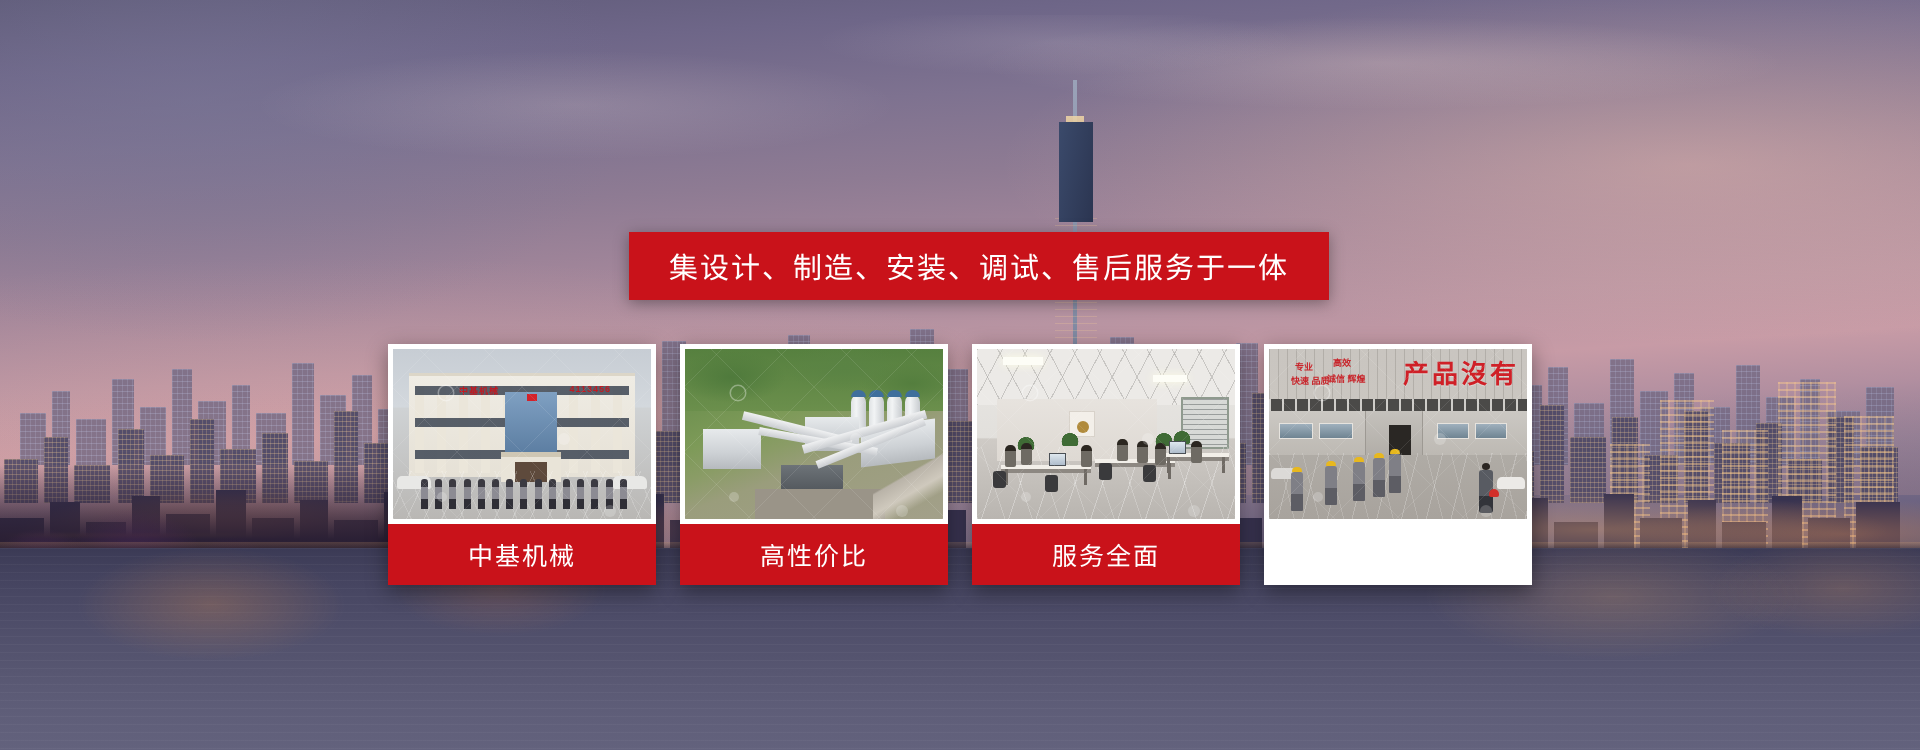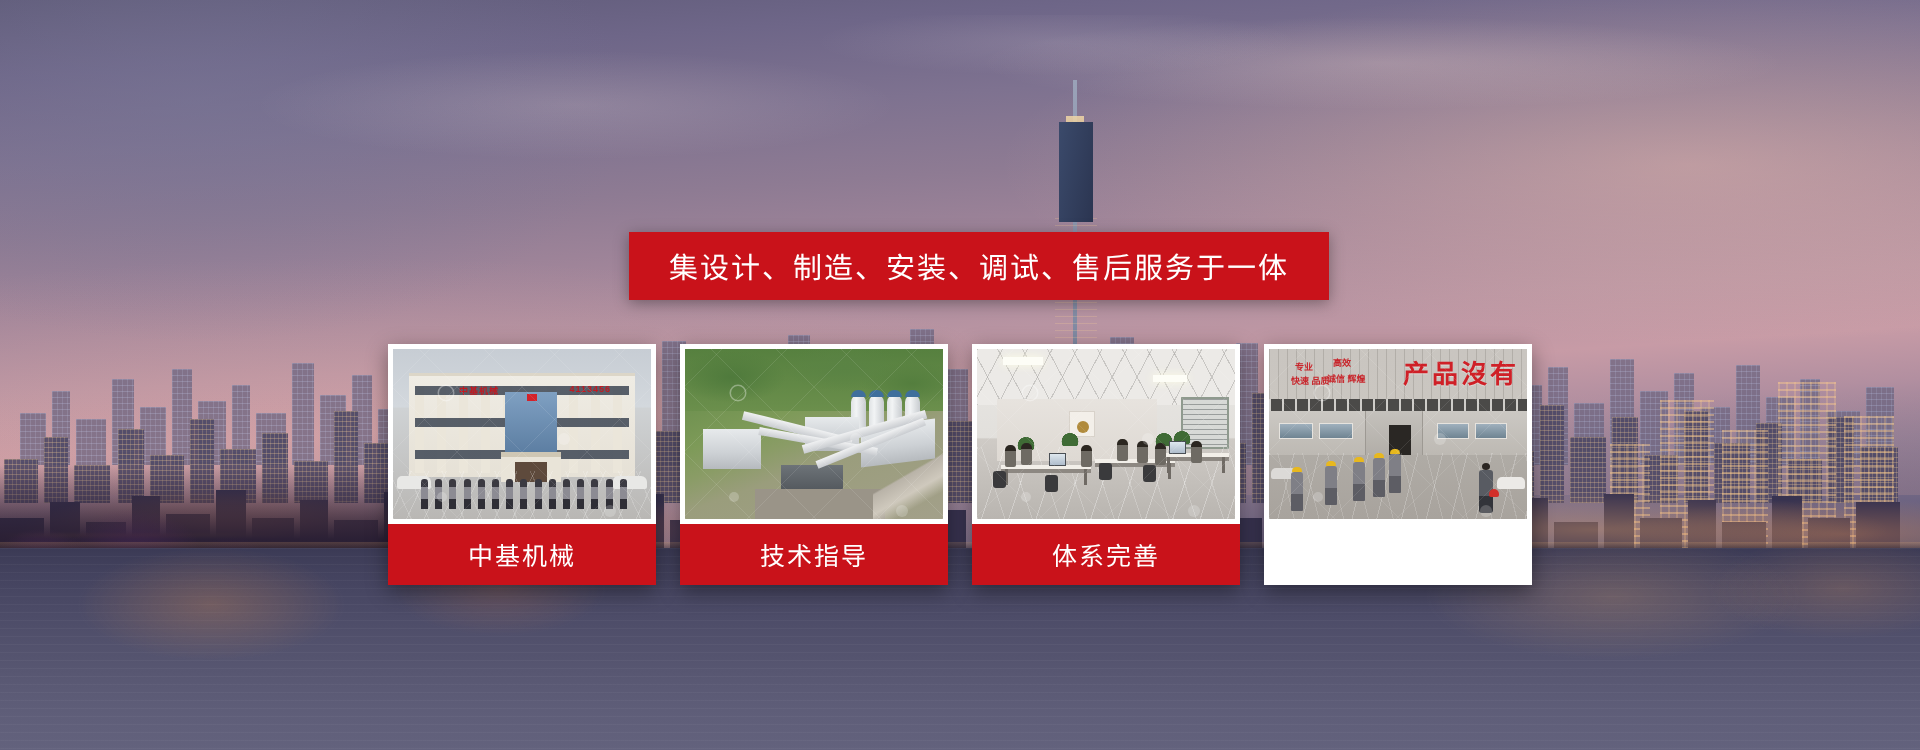--- a/index.html
+++ b/index.html
@@ -704,21 +704,21 @@
         <div class="shed" style="left:18px;top:80px;width:58px;height:40px;"></div>
         <div class="shed dark" style="left:96px;top:116px;width:62px;height:30px;"></div>
         <div class="conv" style="left:58px;top:62px;width:112px;height:9px;transform:rotate(14deg);"></div>
         <div class="conv" style="left:74px;top:78px;width:120px;height:8px;transform:rotate(10deg);"></div>
         <div class="conv" style="left:118px;top:96px;width:128px;height:9px;transform:rotate(-16deg);"></div>
         <div class="conv" style="left:132px;top:112px;width:116px;height:8px;transform:rotate(-22deg);"></div>
         <div class="yard"></div>
         <div class="road"></div>
         <div class="wm"></div>
       </div>
-      <div class="card-caption">技术指导</div>
+      <div class="card-caption">高性价比</div>
     </div>
 
     <div class="card">
       <div class="card-photo p3">
         <div class="ceiling"></div>
         <div class="panel" style="left:26px;top:8px;width:40px;height:8px;"></div>
         <div class="panel" style="left:176px;top:26px;width:34px;height:7px;"></div>
         <div class="wall-back"></div>
         <div class="poster"></div>
         <div class="blind"></div>
@@ -738,21 +738,21 @@
         <div class="person" style="left:178px;top:94px;"></div>
         <div class="person" style="left:214px;top:92px;"></div>
         <div class="chair" style="left:16px;top:122px;"></div>
         <div class="chair" style="left:68px;top:126px;"></div>
         <div class="chair" style="left:122px;top:114px;"></div>
         <div class="chair" style="left:166px;top:116px;"></div>
         <div class="mon" style="left:72px;top:104px;"></div>
         <div class="mon" style="left:192px;top:92px;"></div>
         <div class="wm"></div>
       </div>
-      <div class="card-caption">体系完善</div>
+      <div class="card-caption">服务全面</div>
     </div>
 
     <div class="card">
       <div class="card-photo p4">
         <div class="fac-wall"></div>
         <div class="sign-big">产品沒有</div>
         <div class="sign-s" style="left:26px;top:14px;">专业</div>
         <div class="sign-s" style="left:22px;top:28px;">快速 品质</div>
         <div class="sign-s" style="left:64px;top:10px;">高效</div>
         <div class="sign-s" style="left:58px;top:26px;">诚信 辉煌</div>

